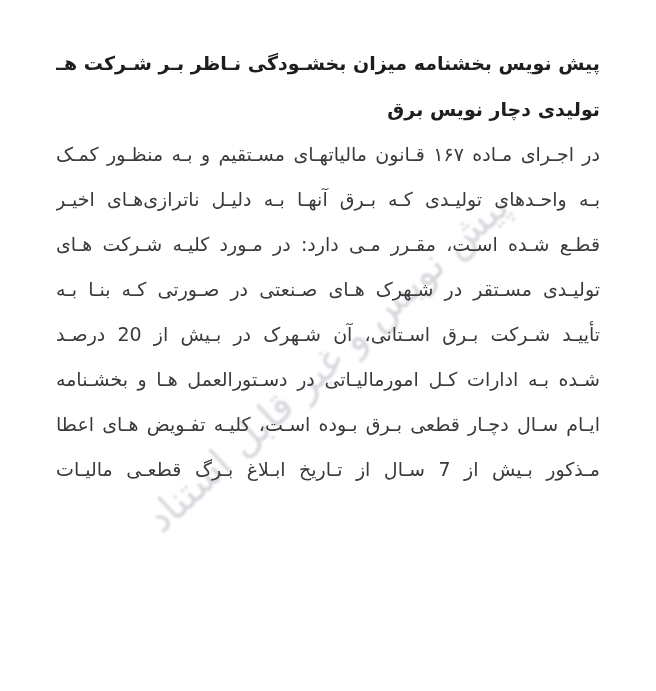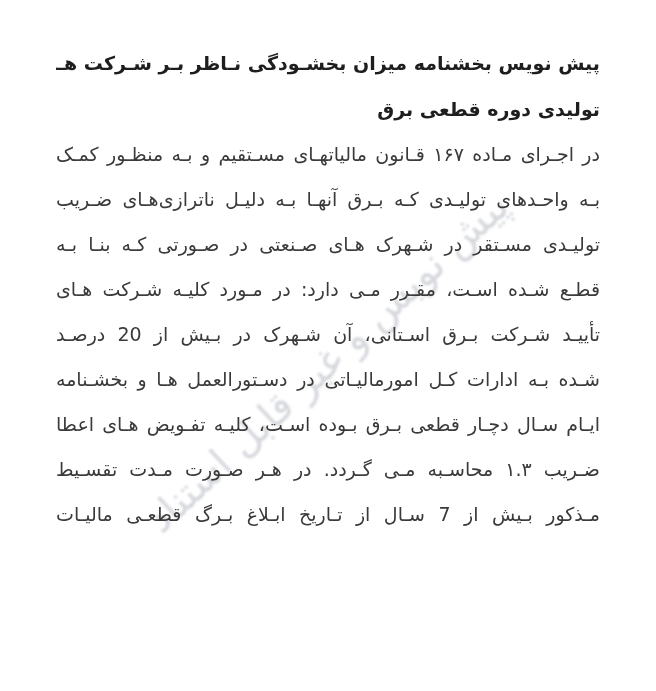--- a/index.html
+++ b/index.html
@@ -71,29 +71,28 @@
 <body>
 
 <div class="page">
 
   <div class="watermark">پیش نویس و غیر قابل استناد</div>
 
   <div class="content">
 
     <div>
       <div class="title-line">پیش نویس بخشنامه میزان بخشـودگی نـاظر بـر شـرکت هـای</div>
-      <div class="title-line final">تولیدی دوره قطعی برق</div>
+      <div class="title-line final">تولیدی دچار نویس برق</div>
     </div>
 
     <div>
       <div class="body-line">در اجـرای مـاده ۱۶۷ قـانون مالیاتهـای مسـتقیم و بـه منظـور کمـک</div>
-      <div class="body-line">بـه واحـدهای تولیـدی کـه بـرق آنهـا بـه دلیـل ناترازی‌هـای ضـریب</div>
+      <div class="body-line">بـه واحـدهای تولیـدی کـه بـرق آنهـا بـه دلیـل ناترازی‌هـای اخیـر</div>
+      <div class="body-line">قطـع شـده اسـت، مقـرر مـی دارد: در مـورد کلیـه شـرکت هـای</div>
       <div class="body-line">تولیـدی مسـتقر در شـهرک هـای صـنعتی در صـورتی کـه بنـا بـه</div>
-      <div class="body-line">قطـع شـده اسـت، مقـرر مـی دارد: در مـورد کلیـه شـرکت هـای</div>
       <div class="body-line">تأییـد شـرکت بـرق اسـتانی، آن شـهرک در بـیش از 20 درصـد</div>
       <div class="body-line">شـده بـه ادارات کـل امورمالیـاتی در دسـتورالعمل هـا و بخشـنامه</div>
       <div class="body-line">ایـام سـال دچـار قطعی بـرق بـوده اسـت، کلیـه تفـویض هـای اعطا</div>
-      <div class="body-line">ضـریب ۱.۳ محاسـبه مـی گـردد. در هـر صـورت مـدت تقسـیط</div>
       <div class="body-line">مـذکور بـیش از 7 سـال از تـاریخ ابـلاغ بـرگ قطعـی مالیـات</div>
     </div>
 
   </div>
 </div>
 
 </body></html>

